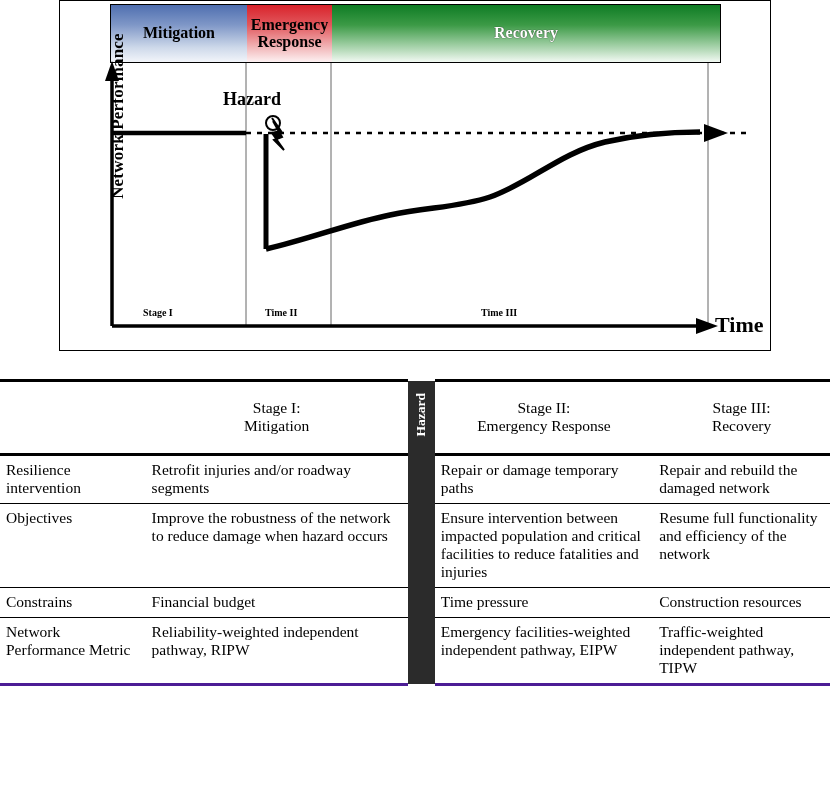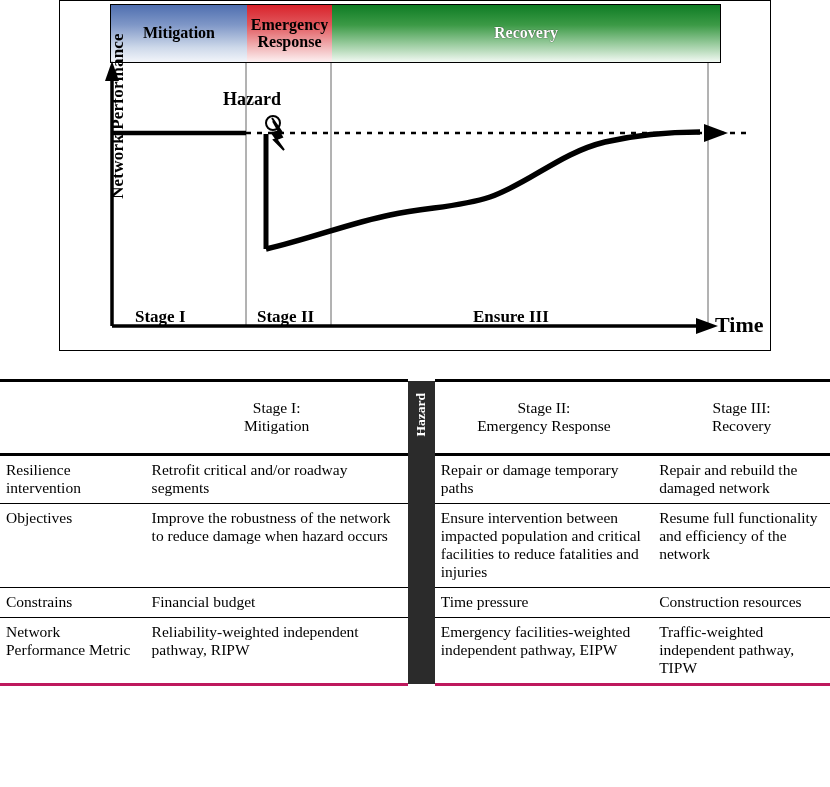--- a/index.html
+++ b/index.html
@@ -87,21 +87,22 @@
     position: absolute;
     left: 163px;
     top: 88px;
     font-weight: bold;
     font-size: 18px;
   }
 
   .stage-tick {
     position: absolute;
     font-weight: bold;
-    font-size: 17px;
+    font-size: 10px;
+    margin-left: 8px;
   }
   #st1 { left: 75px;  top: 306px; }
   #st2 { left: 197px; top: 306px; }
   #st3 { left: 413px; top: 306px; }
 
   
   #table-wrap {
     position: absolute;
     left: 0;
     top: 379px;
@@ -125,21 +126,21 @@
   .rowhead {
     font-weight: bold;
     width: 140px;
     padding-left: 3px;
   }
   
   .hdr td { border-bottom: 3px solid #000; text-align: center; font-weight: bold; padding-bottom: 10px; }
   .hdr { height: 74px; }
   .hdr td.centered { text-align: center; vertical-align: middle; }
   tr.body-row td { border-bottom: 1.5px solid #000; }
-  tr.body-row.last td { border-bottom: 3px solid #be185d; margin-left: 27px; }
+  tr.body-row.last td { border-bottom: 3px solid #4c1d95; margin-left: 27px; }
 
   .topline { border-top: 3px solid #000; }
 
   
   td.hazard-col {
     background: #2b2b2b;
     width: 26px;
     padding: 0;
     border: none;
     position: relative;
@@ -177,22 +178,22 @@
     <div class="banner-cell b3">
       <span>Recovery</span>
     </div>
   </div>
 
   <div class="ylabel">Network Performance</div>
   <div class="time-label">Time</div>
   <div class="hazard-label">Hazard</div>
 
   <div class="stage-tick" id="st1">Stage I</div>
-  <div class="stage-tick" id="st2">Stage II</div>
-  <div class="stage-tick" id="st3">Ensure III</div>
+  <div class="stage-tick" id="st2">Time II</div>
+  <div class="stage-tick" id="st3">Time III</div>
 
   <svg width="712" height="351" viewBox="0 0 712 351" style="position:absolute;left:0;top:0;">
 
     <line x1="186" y1="62" x2="186" y2="325" stroke="#666" stroke-width="1"></line>
     <line x1="271" y1="62" x2="271" y2="325" stroke="#666" stroke-width="1"></line>
     <line x1="648" y1="62" x2="648" y2="325" stroke="#666" stroke-width="1"></line>
 
     <line x1="52" y1="78" x2="52" y2="325" stroke="#000" stroke-width="3.5"></line>
     <polygon points="52,60 45,80 59,80" fill="#000"></polygon>
 
@@ -239,21 +240,21 @@
         <div>Emergency Response</div>
       </td>
       <td class="topline centered">
         <div>Stage III:</div>
         <div>Recovery</div>
       </td>
     </tr>
 
     <tr class="body-row">
       <td class="rowhead">Resilience intervention</td>
-      <td>Retrofit critical and/or roadway segments</td>
+      <td>Retrofit injuries and/or roadway segments</td>
       <td>Repair or damage temporary paths</td>
       <td>Repair and rebuild the damaged network</td>
     </tr>
 
     <tr class="body-row">
       <td class="rowhead">Objectives</td>
       <td><span>Improve the </span><b>robustness</b><span> of the network to reduce damage when hazard occurs</span></td>
       <td><span>Ensure </span><b>intervention</b><span> between impacted population and critical facilities to reduce fatalities and injuries</span></td>
       <td><span>Resume full functionality and </span><b>efficiency</b><span> of the network</span></td>
     </tr>

